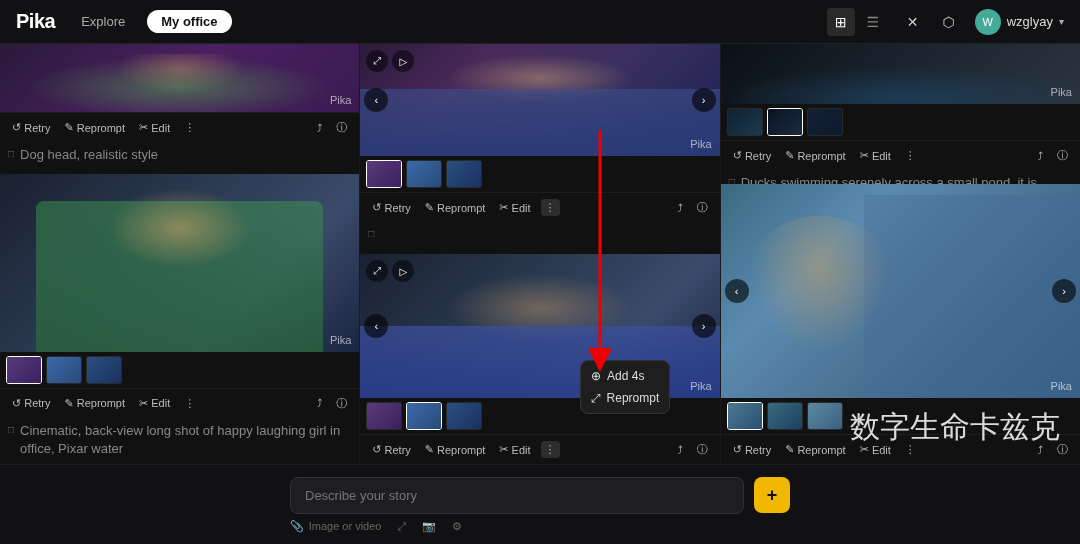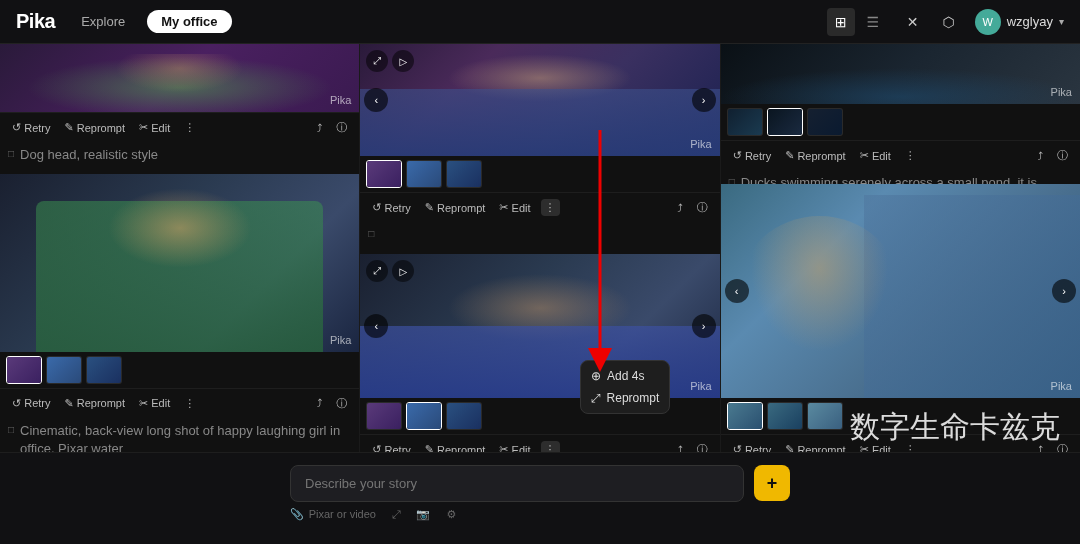--- a/index.html
+++ b/index.html
@@ -214,21 +214,21 @@
     
     .red-arrow {
       position: absolute;
       z-index: 200;
       pointer-events: none;
     }
 
     
     .bottom-bar {
       position: absolute;
-      bottom: 12px;
+      bottom: 0;
       left: 0;
       right: 0;
       height: 80px;
       background: #111113;
       border-top: 1px solid #1e1e1e;
       display: flex;
       flex-direction: column;
       align-items: center;
       justify-content: center;
       gap: 6px;
@@ -612,21 +612,21 @@
 <div class="bottom-bar">
   <div class="input-row">
     <input class="story-input" type="text" value="" placeholder="Describe your story" style="">
     <button class="plus-btn">
       <span>+</span>
     </button>
   </div>
   <div class="input-tools">
     <button class="input-tool-btn">
       <span>📎</span>
-      <span>Pixar or video</span>
+      <span>Image or video</span>
     </button>
     <button class="input-tool-btn">
       <span>⤢</span>
     </button>
     <button class="input-tool-btn">
       <span>📷</span>
     </button>
     <button class="input-tool-btn">
       <span>⚙</span>
     </button>

